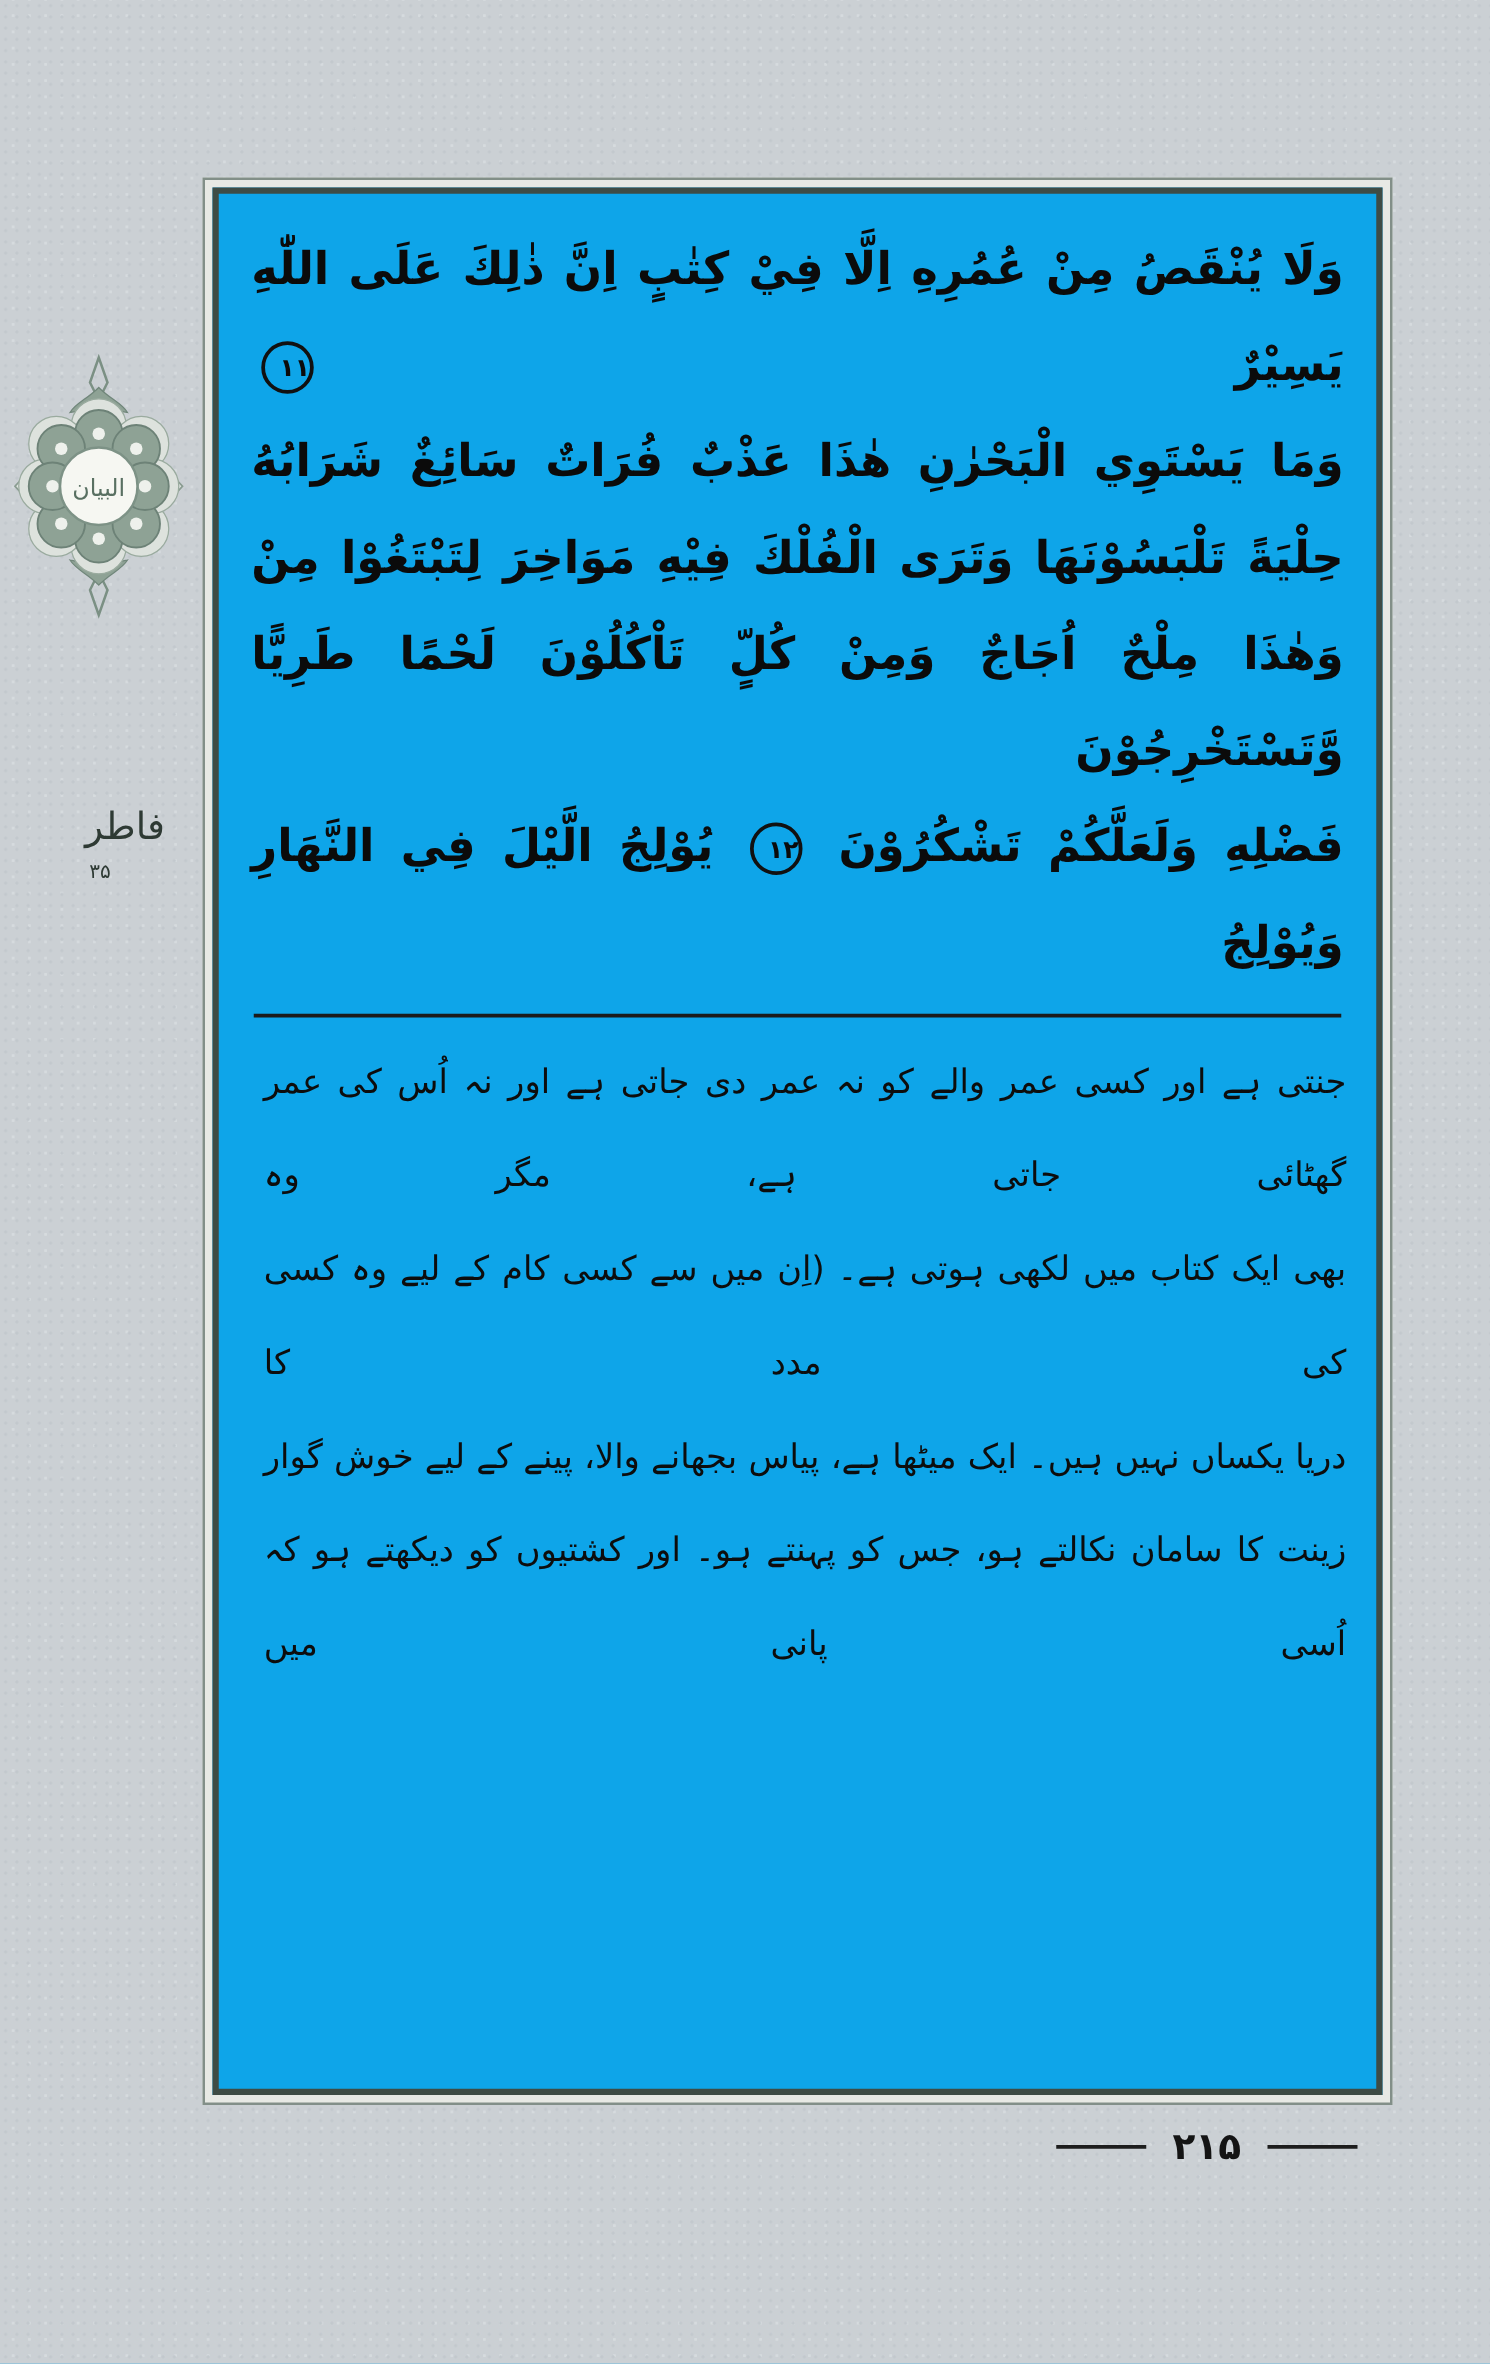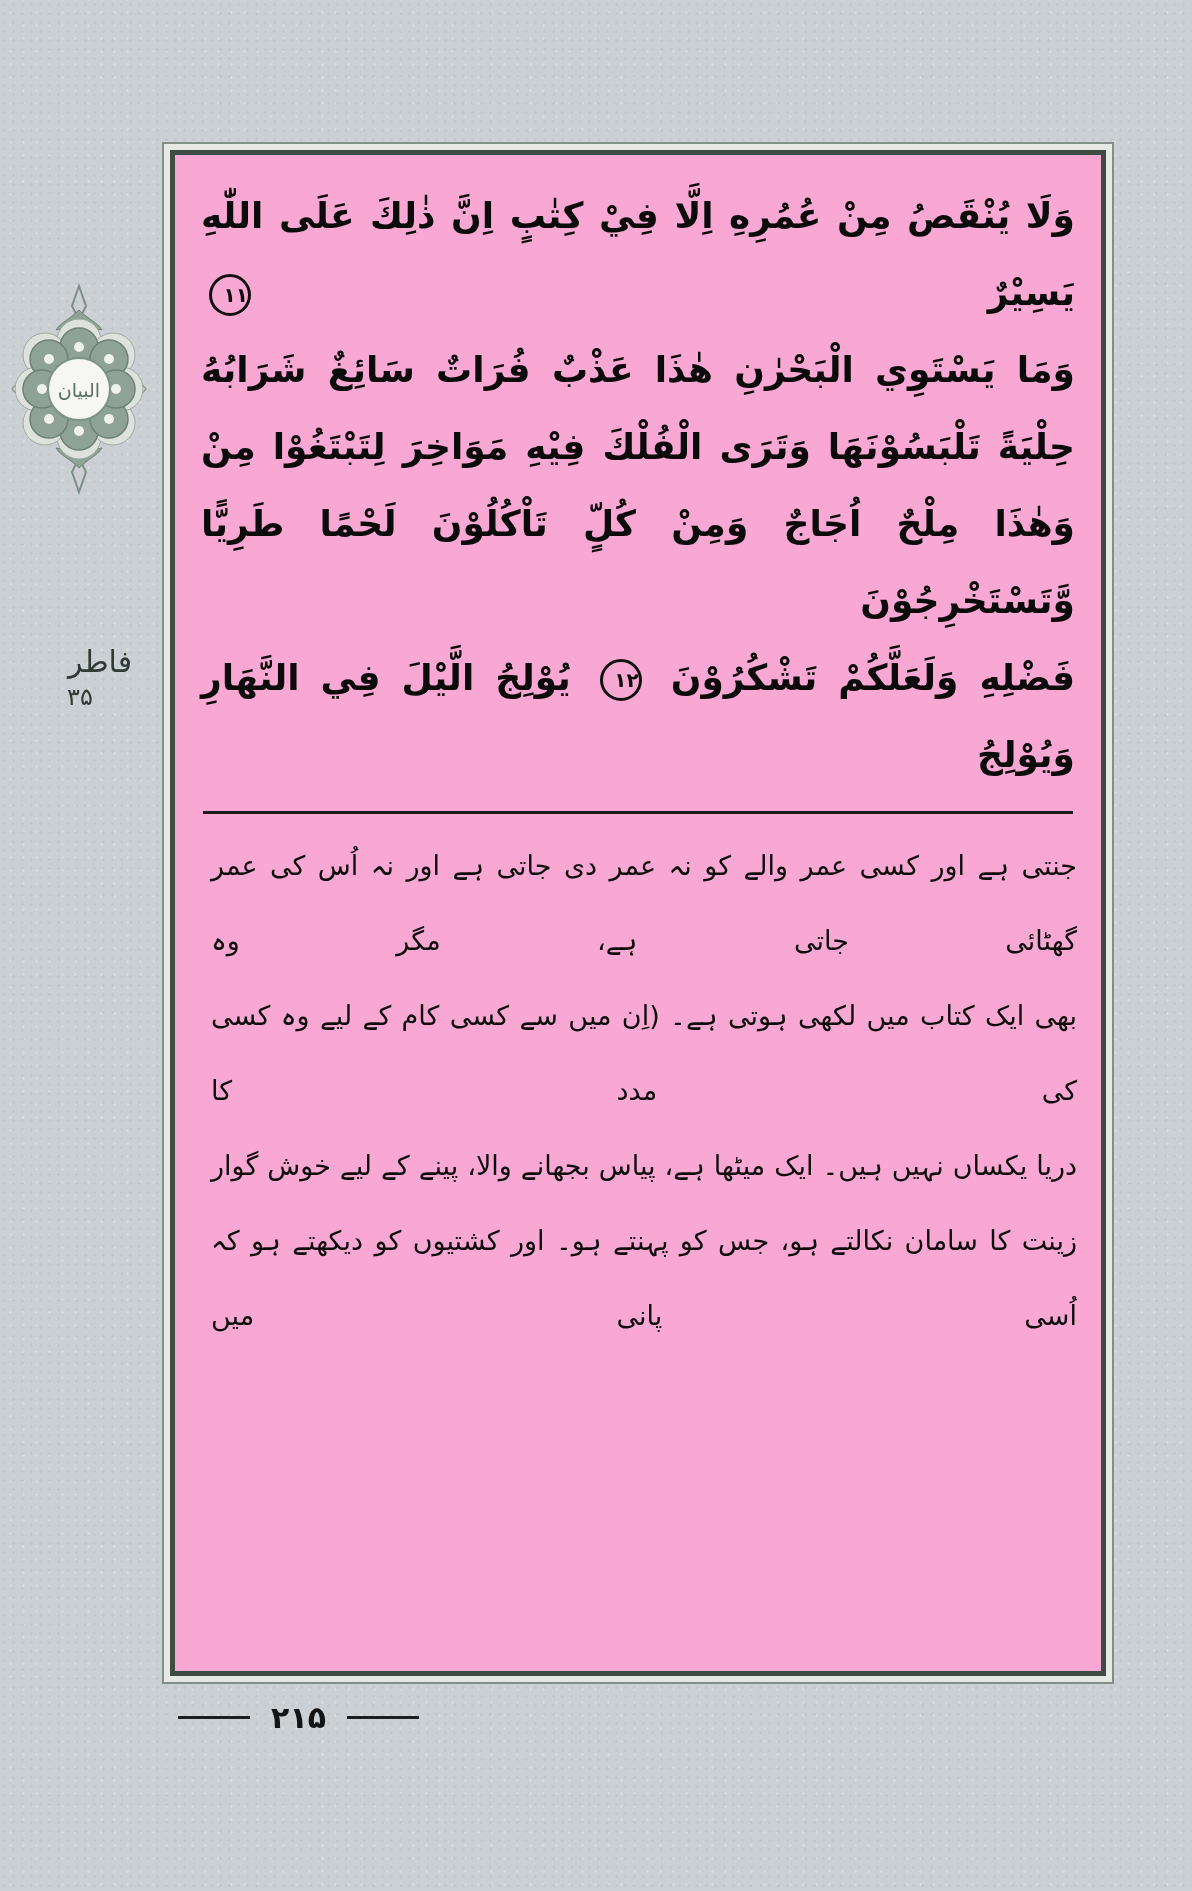--- a/index.html
+++ b/index.html
@@ -20,36 +20,36 @@
   
   .medallion {
     position: absolute; left: 4px; top: 280px;
     width: 150px; height: 218px;
   }
   .surah-label {
     position: absolute; left: 28px; top: 642px; width: 104px;
     text-align: center; color: #2e3a34; direction: rtl;
   }
   .surah-name { font-size: 30px; line-height: 40px; text-align: right; }
-  .surah-number { font-size: 24px; line-height: 30px; }
+  .surah-number { font-size: 16px; line-height: 30px; }
 
   
   .outer-frame {
     position: absolute; left: 162px; top: 142px;
     width: 952px; height: 1542px;
     box-sizing: border-box;
     border: 2px solid #828f88;
     background: #e7e9e4;
     padding: 6px;
   }
   .inner-frame {
     width: 100%; height: 100%;
     box-sizing: border-box;
     border: 5px solid #3e4c45;
-    background: #f9a8d4;
+    background: #0ea5e9;
     padding: 0 22px;
     overflow: hidden;
   }
 
   
   .quran-section { padding: 22px 4px 8px; }
   .quran-line {
     direction: rtl;
     font-weight: bold;
     font-size: 36px;
@@ -92,22 +92,22 @@
   .urdu-line.indent { padding-right: 30px; }
   .fn-ref {
     font-size: 18px;
     font-weight: bold;
     vertical-align: 10px;
     margin-right: 6px;
   }
 
   
   .page-number-row {
-    position: absolute; left: 162px; top: 1700px; width: 952px;
-    text-align: left; direction: rtl;
+    position: absolute; left: 150px; top: 1700px; width: 952px;
+    text-align: right; direction: rtl;
   }
   .page-number-dash {
     display: inline-block; width: 72px;
     border-top: 3px solid #1d1d1d;
     vertical-align: middle; margin: 0 16px;
   }
   .page-number {
     display: inline-block;
     font-size: 30px; font-weight: bold;
     vertical-align: middle; color: #141414;

